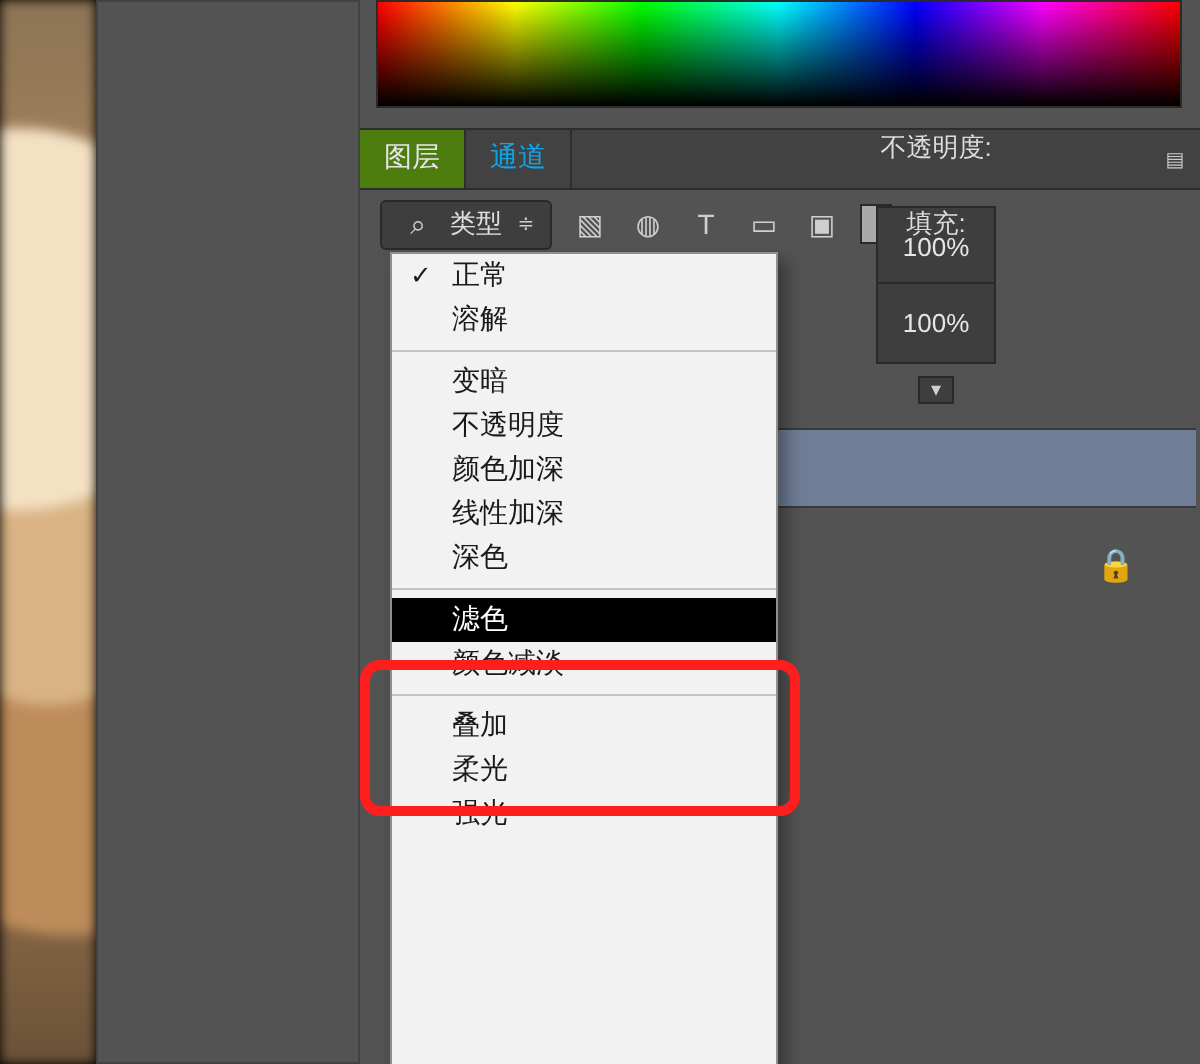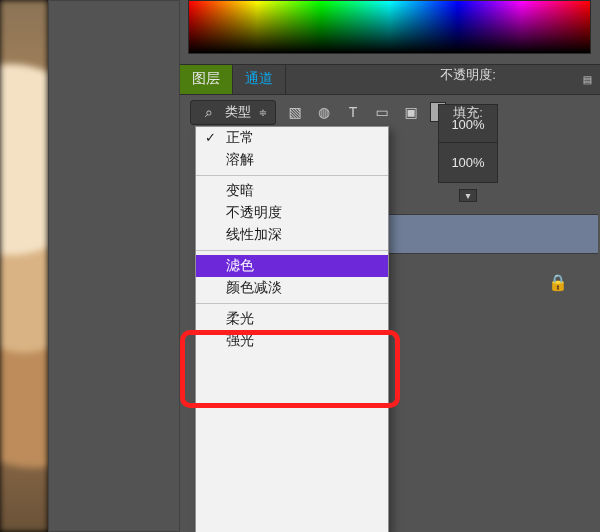--- a/index.html
+++ b/index.html
@@ -223,21 +223,21 @@
     height: 22px;
     display: flex;
     align-items: center;
     font-size: 14px;
     color: #1a1a1a;
     padding-left: 30px;
     position: relative;
     cursor: pointer;
   }
   .menu-item.selected {
-    background: #6d28d9;
+    background: #000000;
     color: #fff;
   }
   .menu-check {
     position: absolute;
     left: 9px;
     top: 3px;
     font-size: 13px;
     color: #1a1a1a;
   }
   .menu-sep {
@@ -302,23 +302,26 @@
 
   <div class="layer-strip"></div>
   <div class="lock-icon">🔒</div>
 
   <div class="blend-menu" id="blend-menu">
       <div class="menu-item">正常<span class="menu-check">✓</span></div>
       <div class="menu-item">溶解</div>
       <div class="menu-sep"></div>
       <div class="menu-item">变暗</div>
       <div class="menu-item">不透明度</div>
+      <div class="menu-item">颜色加深</div>
       <div class="menu-item">线性加深</div>
+      <div class="menu-item">深色</div>
       <div class="menu-sep"></div>
       <div class="menu-item selected">滤色</div>
       <div class="menu-item">颜色减淡</div>
       <div class="menu-sep"></div>
+      <div class="menu-item">叠加</div>
       <div class="menu-item">柔光</div>
       <div class="menu-item">强光</div>
     </div>
 
   <div class="red-box"></div>
 </div>
 
 </body></html>

